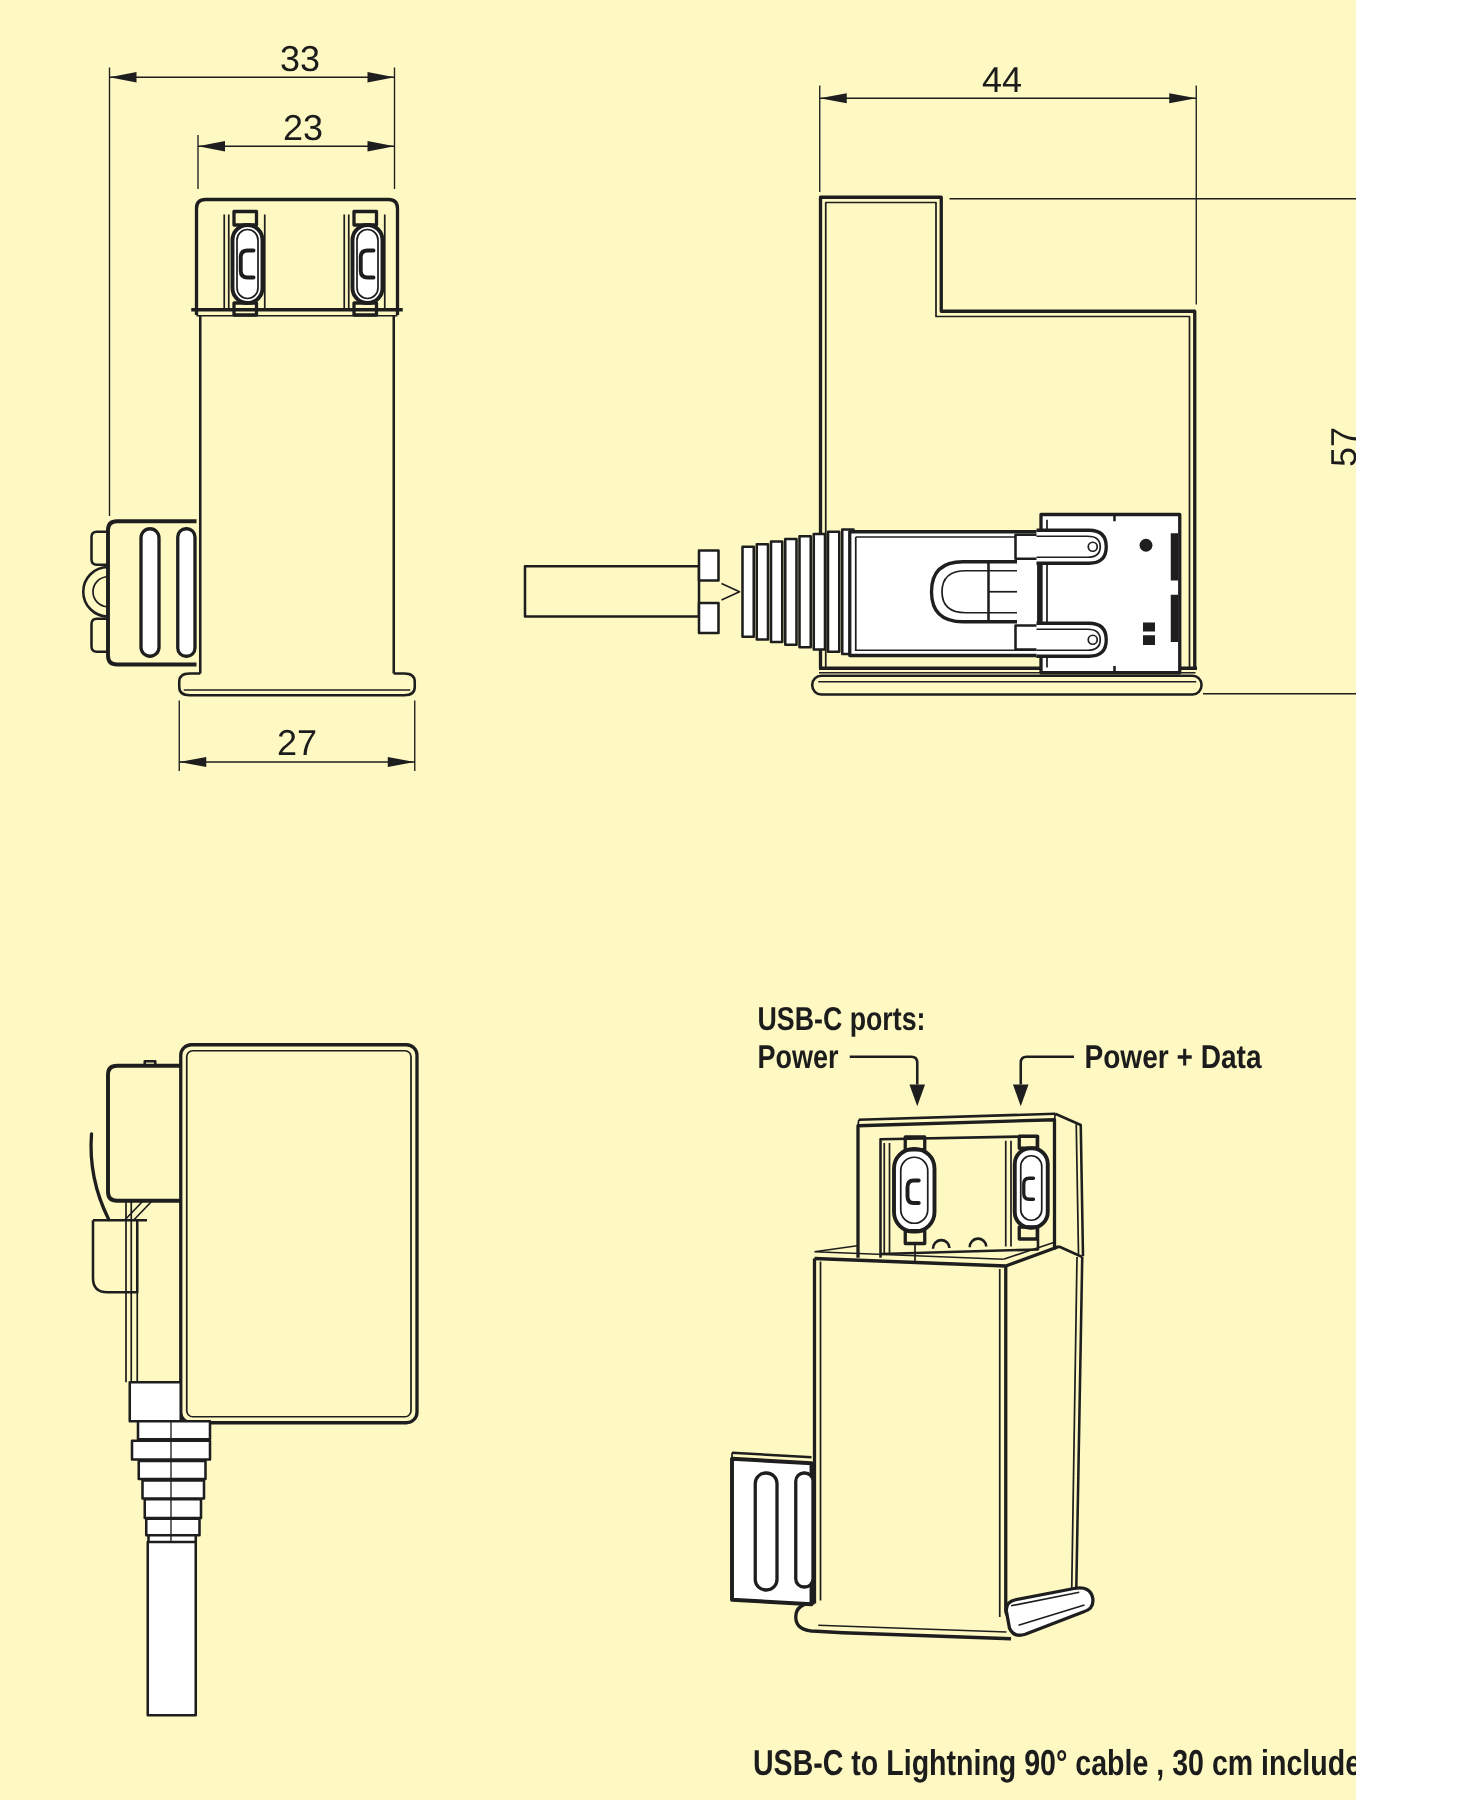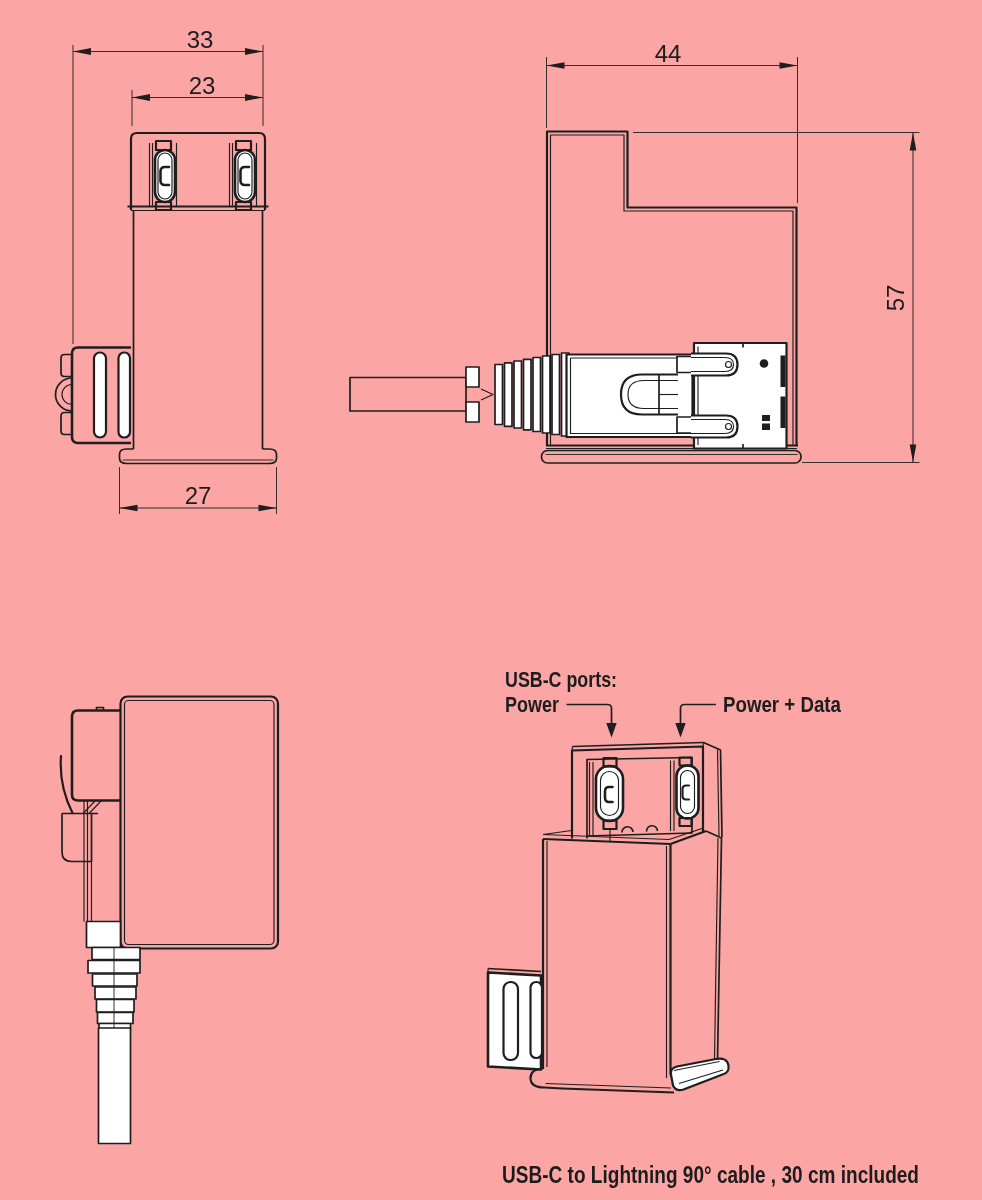--- a/index.html
+++ b/index.html
@@ -1,16 +1,16 @@
 <!DOCTYPE html>
 <html><head>
 <meta charset="utf-8">
 <style>
   html,body{margin:0;padding:0;background:#ffffff;}
-  .page{position:relative;width:982px;height:1200px;background:#fca5a5;overflow:hidden;
+  .page{position:relative;width:904px;height:1200px;background:#fef9c3;overflow:hidden;
         font-family:"Liberation Sans",sans-serif;}
   svg{display:block;}
   .ln{fill:none;stroke:#1e1e1e;stroke-linecap:butt;stroke-linejoin:round;}
   .rc{stroke-linecap:round;}
   .wf{fill:#ffffff;}
   .fl{fill:#1e1e1e;stroke:none;}
   .w08{stroke-width:0.9px;} .w1{stroke-width:1.15px;} .w15{stroke-width:1.7px;}
   .w2{stroke-width:2.2px;} .w25{stroke-width:2.6px;}
   text{fill:#1c1c1c;stroke:none;}
   text.dim{font-size:24px;}

